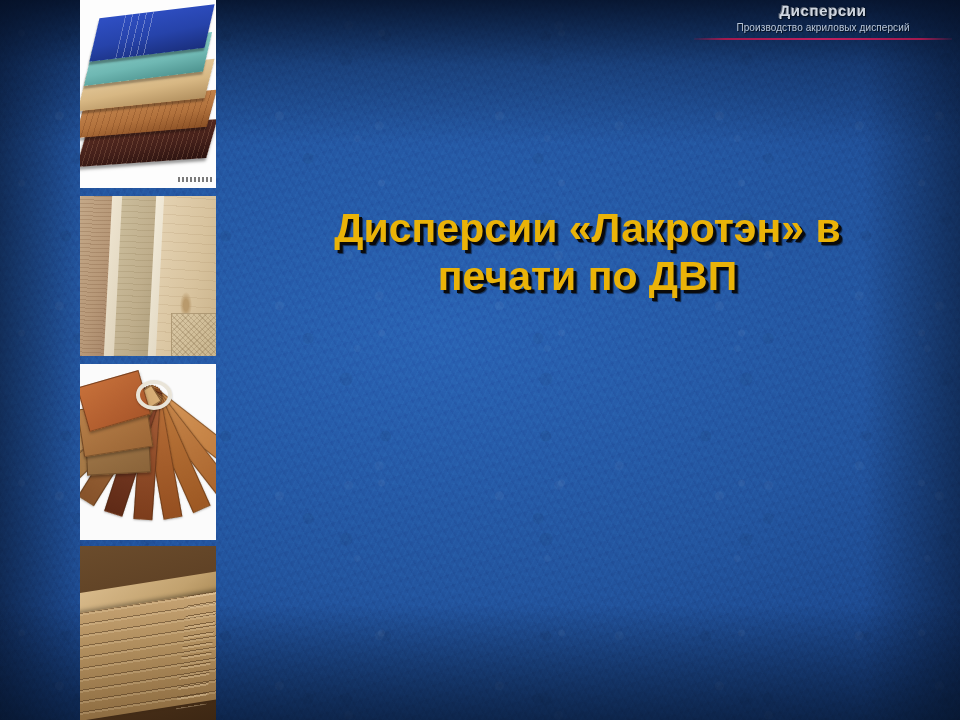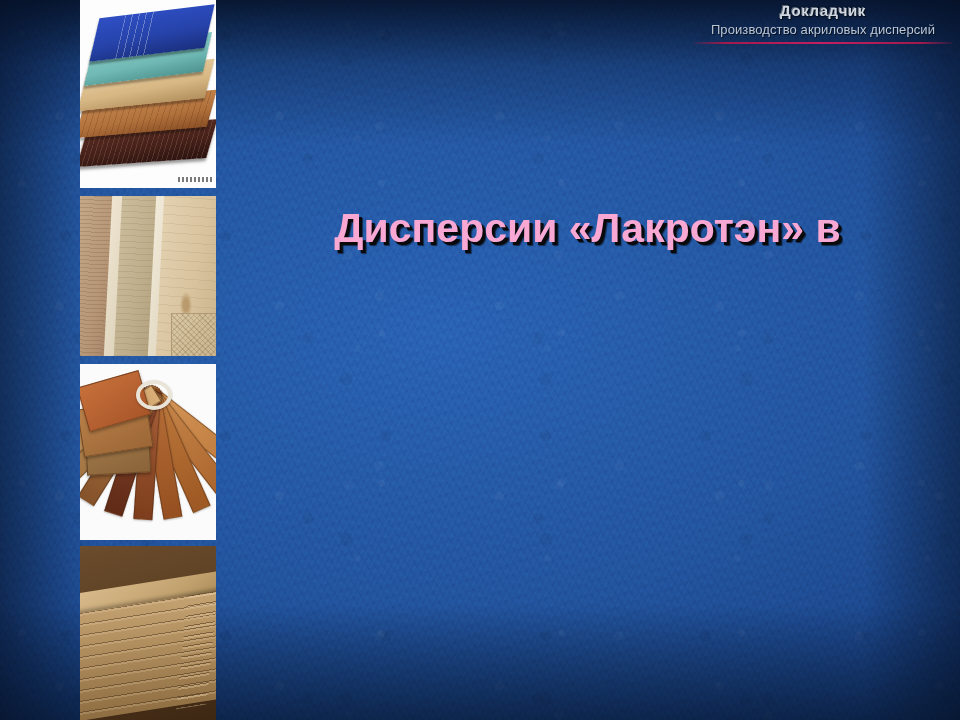--- a/index.html
+++ b/index.html
@@ -76,21 +76,21 @@
     font-weight: bold;
     letter-spacing: .6px;
     color: #cfd6e0;
     text-shadow:
       1px 1px 0 #05101f,
       -1px -1px 0 rgba(255,255,255,.35),
       0 0 3px rgba(0,0,0,.8);
   }
   .logo-tagline {
     margin-top: 3px;
-    font-size: 13px;
+    font-size: 10px;
     color: #b9c6d8;
     letter-spacing: .1px;
     text-shadow: 1px 1px 0 #06101e;
   }
   .logo-rule {
     margin-top: 5px;
     height: 2px;
     background: linear-gradient(to right, rgba(150,20,70,.15), #a01a4e 12%, #c22060 50%, #a01a4e 88%, rgba(150,20,70,.15));
   }
 
@@ -197,21 +197,21 @@
   .title {
     position: absolute;
     left: 255px;
     top: 204px;
     width: 665px;
     text-align: center;
     z-index: 7;
     font-size: 41px;
     font-weight: bold;
     line-height: 48px;
-    color: #f9a8d4;
+    color: #eab308;
     text-shadow: 3px 3px 0 #0a0a0c, 4px 4px 1px rgba(0,0,0,.55);
   }
 
   
   .presenter {
     position: absolute;
     left: 255px;
     top: 586px;
     width: 690px;
     text-align: center;
@@ -225,21 +225,21 @@
 <body>
 
 <div class="slide">
 
   <div class="bg-base"></div>
   <div class="bg-texture"></div>
   <div class="bg-mottle"></div>
   <div class="bg-vignette"></div>
 
   <div class="header">
-    <div class="logo-name">Докладчик</div>
+    <div class="logo-name">Дисперсии</div>
     <div class="logo-tagline">Производство акриловых дисперсий</div>
     <div class="logo-rule"></div>
   </div>
 
   <div class="photo-strip">
 
     <div class="photo ph1">
       <div class="photo-inner">
         <div class="p1-bg"></div>
         <div class="board b-wenge"></div>
@@ -289,16 +289,17 @@
         <div class="p4-top"></div>
         <div class="p4-stack"></div>
         <div class="p4-edge"></div>
       </div>
     </div>
 
   </div>
 
   <div class="title">
     <div>Дисперсии «Лакротэн» в</div>
+    <div>печати по ДВП</div>
   </div>
 
 
 </div>
 
 </body></html>

